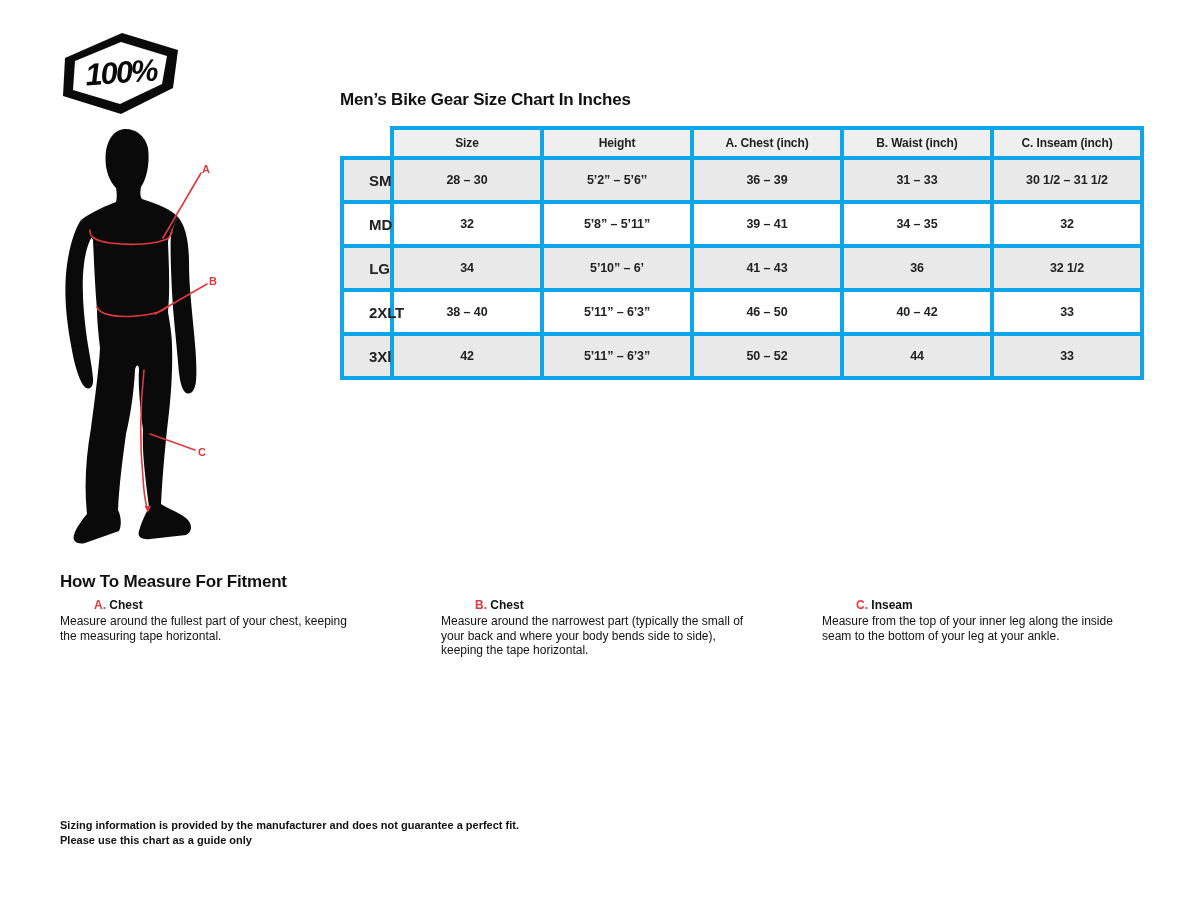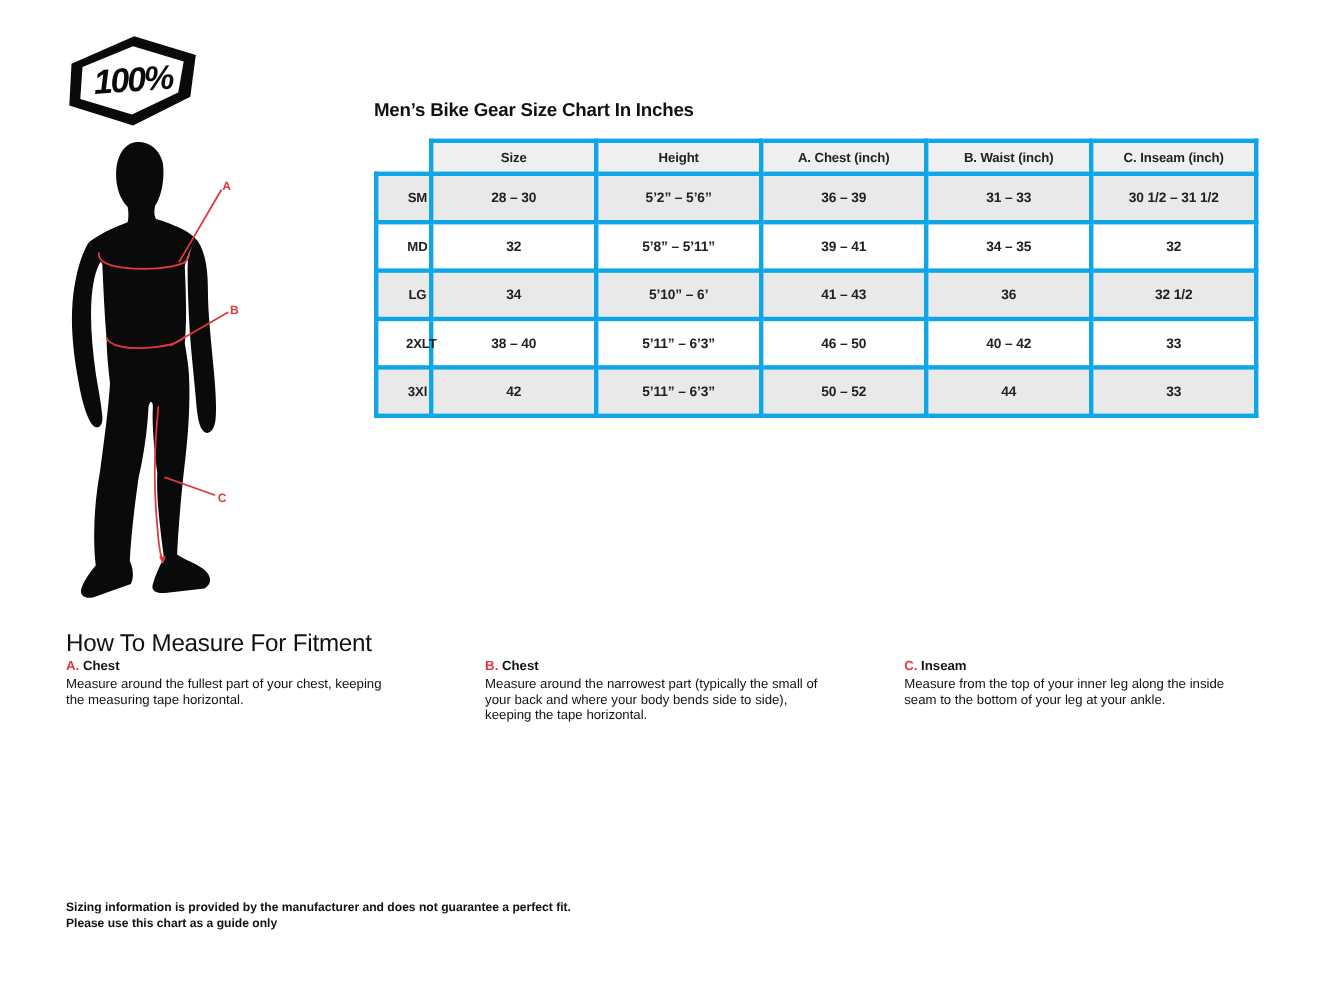--- a/index.html
+++ b/index.html
@@ -33,38 +33,38 @@
     font-size: 12.5px; font-weight: bold; color: #222;
     letter-spacing: -0.1px;
   }
   .size-table thead th { background: #efefef; height: 30px; font-size: 12px; }
   .size-table thead th.corner { border: none; background: #ffffff; }
   .size-table tbody tr { height: 44px; }
   .size-table tbody tr:nth-child(odd)  th,
   .size-table tbody tr:nth-child(odd)  td { background: #e9e9e9; }
   .size-table tbody tr:nth-child(even) th,
   .size-table tbody tr:nth-child(even) td { background: #ffffff; }
-  .size-table tbody th { font-size: 12px; padding-left: 25px; }
+  .size-table tbody th { font-size: 15px; padding-left: 25px; }
 
   
   .figure { position: absolute; left: 55px; top: 118px; width: 260px; height: 445px; }
   .figure svg { display: block; width: 100%; height: 100%; }
   .fig-label { font: bold 11px "Liberation Sans", sans-serif; }
 
   
   .howto-heading {
     position: absolute; left: 60px; top: 572px;
-    font-size: 22px; font-weight: normal; color: #111;
+    font-size: 17px; font-weight: bold; color: #111;
     letter-spacing: -0.2px;
   }
   .measure-col { position: absolute; top: 598px; width: 305px; }
   .measure-col.col-a { left: 60px;  }
   .measure-col.col-b { left: 441px; }
   .measure-col.col-c { left: 822px; }
-  .measure-title { font-size: 12px; font-weight: bold; color: #111; }
+  .measure-title { font-size: 12px; font-weight: bold; color: #111; margin-left: 34px; }
   .measure-letter { color: #e0383d; }
   .measure-text { margin-top: 2px; font-size: 12px; line-height: 14.5px; color: #111; }
 
   
   .footer {
     position: absolute; left: 60px; top: 818px;
     font-size: 11px; font-weight: bold; color: #111; line-height: 1.32;
   }
 </style>
 </head>

